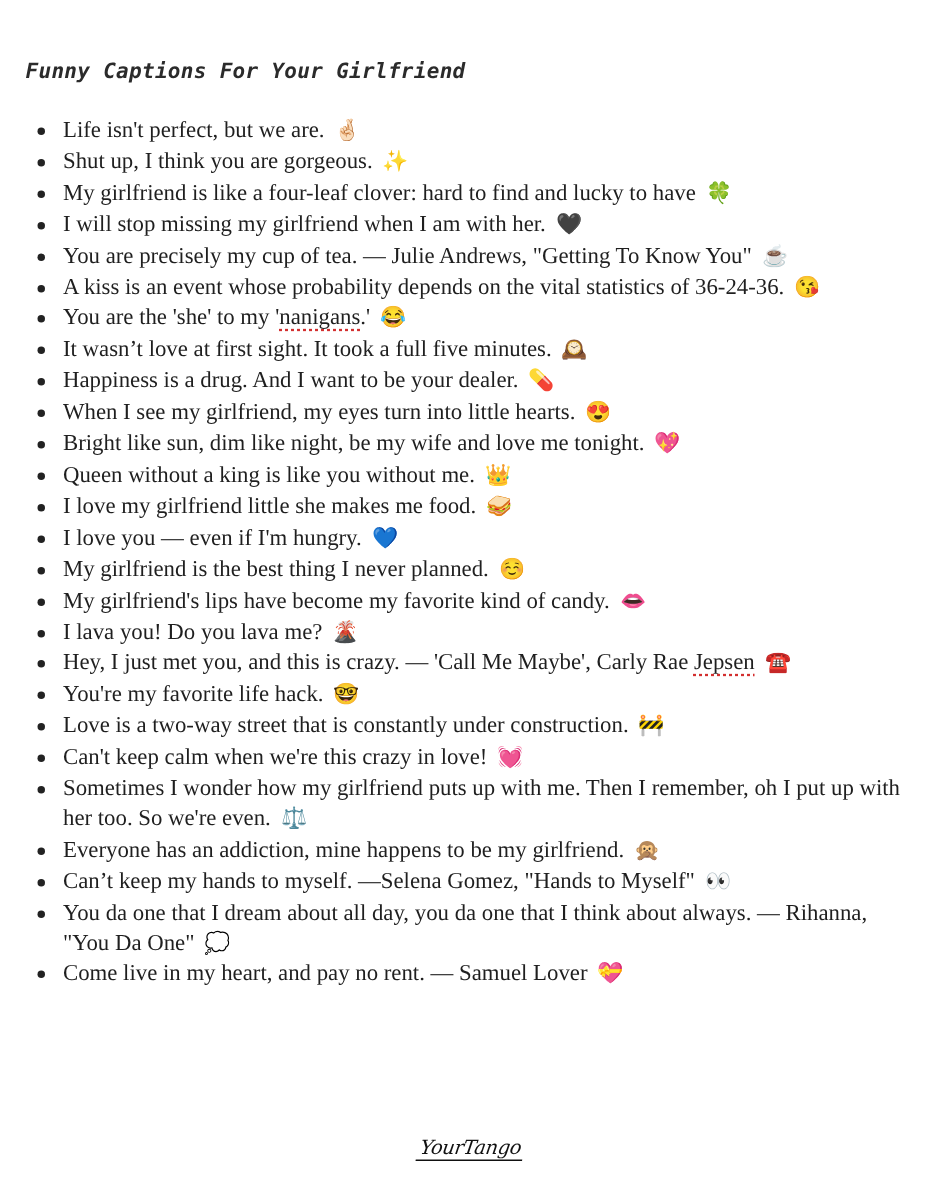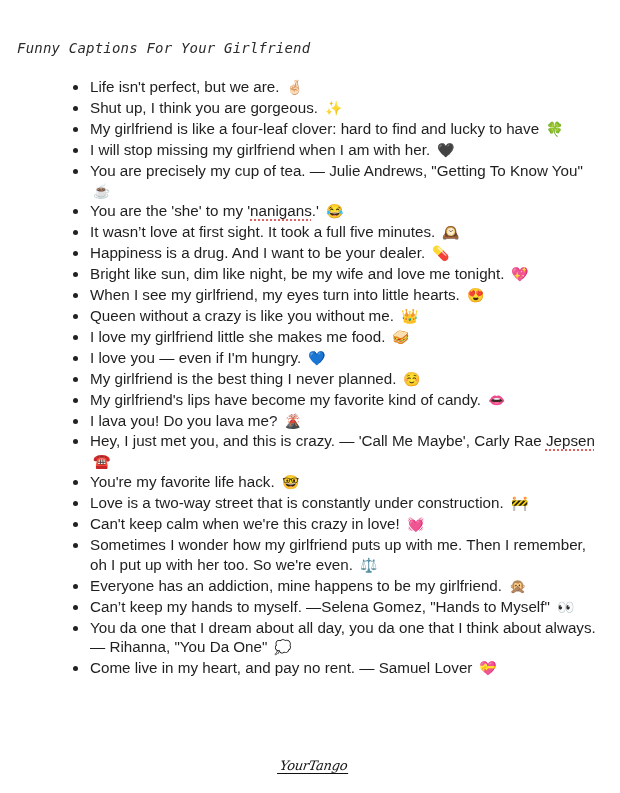--- a/index.html
+++ b/index.html
@@ -14,43 +14,42 @@
       overflow: hidden;
       color: #1f1f1f;
     }
     .page-title {
       position: absolute;
       left: 17px;
       top: 40px;
       margin: 0;
       font-family: "DejaVu Sans Mono", "Liberation Mono", monospace;
       font-style: italic;
-      font-weight: normal;
+      font-weight: bold;
       font-size: 14px;
       letter-spacing: 0.2px;
       color: #2b2b2b;
     }
     .caption-list {
       position: absolute;
       left: 0;
       top: 77px;
       margin: 0;
       padding: 0;
       list-style: none;
       width: 610px;
     }
     .caption-item {
       position: relative;
       padding-left: 42px;
       padding-right: 8px;
-      font-family: Liberation Sans, sans-serif;
+      font-family: Liberation Serif, serif;
       font-size: 15.2px;
       line-height: 19.9px;
       color: #1f1f1f;
-      margin-left: 48px;
     }
     .bullet {
       position: absolute;
       left: 25px;
       top: 8px;
       width: 5px;
       height: 5px;
       border-radius: 50%;
       background: #222;
     }
@@ -81,26 +80,27 @@
 <body>
 
 <h1 class="page-title">Funny Captions For Your Girlfriend</h1>
 
 <ul class="caption-list" id="caption-list">
     <li class="caption-item"><span class="bullet"></span><span>Life isn't perfect, but we are.</span> <span class="emoji">🤞🏻</span></li>
     <li class="caption-item"><span class="bullet"></span><span>Shut up, I think you are gorgeous.</span> <span class="emoji">✨</span></li>
     <li class="caption-item"><span class="bullet"></span><span>My girlfriend is like a four-leaf clover: hard to find and lucky to have</span> <span class="emoji">🍀</span></li>
     <li class="caption-item"><span class="bullet"></span><span>I will stop missing my girlfriend when I am with her.</span> <span class="emoji">🖤</span></li>
     <li class="caption-item"><span class="bullet"></span><span>You are precisely my cup of tea. — Julie Andrews, "Getting To Know You"</span> <span class="emoji">☕</span></li>
+    <li class="caption-item"><span class="bullet"></span><span>A kiss is an event whose probability depends on the vital statistics of 36-24-36.</span> <span class="emoji">😘</span></li>
     <li class="caption-item"><span class="bullet"></span><span>You are the 'she' to my '</span><span class="spell">nanigans</span><span>.'</span> <span class="emoji">😂</span></li>
     <li class="caption-item"><span class="bullet"></span><span>It wasn’t love at first sight. It took a full five minutes.</span> <span class="emoji">🕰️</span></li>
     <li class="caption-item"><span class="bullet"></span><span>Happiness is a drug. And I want to be your dealer.</span> <span class="emoji">💊</span></li>
+    <li class="caption-item"><span class="bullet"></span><span>When I see my girlfriend, my eyes turn into little hearts.</span> <span class="emoji">😍</span></li>
     <li class="caption-item"><span class="bullet"></span><span>Bright like sun, dim like night, be my wife and love me tonight.</span> <span class="emoji">💖</span></li>
-    <li class="caption-item"><span class="bullet"></span><span>When I see my girlfriend, my eyes turn into little hearts.</span> <span class="emoji">😍</span></li>
-    <li class="caption-item"><span class="bullet"></span><span>Queen without a crazy is like you without me.</span> <span class="emoji">👑</span></li>
+    <li class="caption-item"><span class="bullet"></span><span>Queen without a king is like you without me.</span> <span class="emoji">👑</span></li>
     <li class="caption-item"><span class="bullet"></span><span>I love my girlfriend little she makes me food.</span> <span class="emoji">🥪</span></li>
     <li class="caption-item"><span class="bullet"></span><span>I love you — even if I'm hungry.</span> <span class="emoji">💙</span></li>
     <li class="caption-item"><span class="bullet"></span><span>My girlfriend is the best thing I never planned.</span> <span class="emoji">☺️</span></li>
     <li class="caption-item"><span class="bullet"></span><span>My girlfriend's lips have become my favorite kind of candy.</span> <span class="emoji">👄</span></li>
     <li class="caption-item"><span class="bullet"></span><span>I lava you! Do you lava me?</span> <span class="emoji">🌋</span></li>
     <li class="caption-item"><span class="bullet"></span><span>Hey, I just met you, and this is crazy. — 'Call Me Maybe', Carly Rae </span><span class="spell">Jepsen</span><span></span> <span class="emoji">☎️</span></li>
     <li class="caption-item"><span class="bullet"></span><span>You're my favorite life hack.</span> <span class="emoji">🤓</span></li>
     <li class="caption-item"><span class="bullet"></span><span>Love is a two-way street that is constantly under construction.</span> <span class="emoji">🚧</span></li>
     <li class="caption-item"><span class="bullet"></span><span>Can't keep calm when we're this crazy in love!</span> <span class="emoji">💓</span></li>
     <li class="caption-item"><span class="bullet"></span><span>Sometimes I wonder how my girlfriend puts up with me. Then I remember, oh I put up with her too. So we're even.</span> <span class="emoji">⚖️</span></li>

